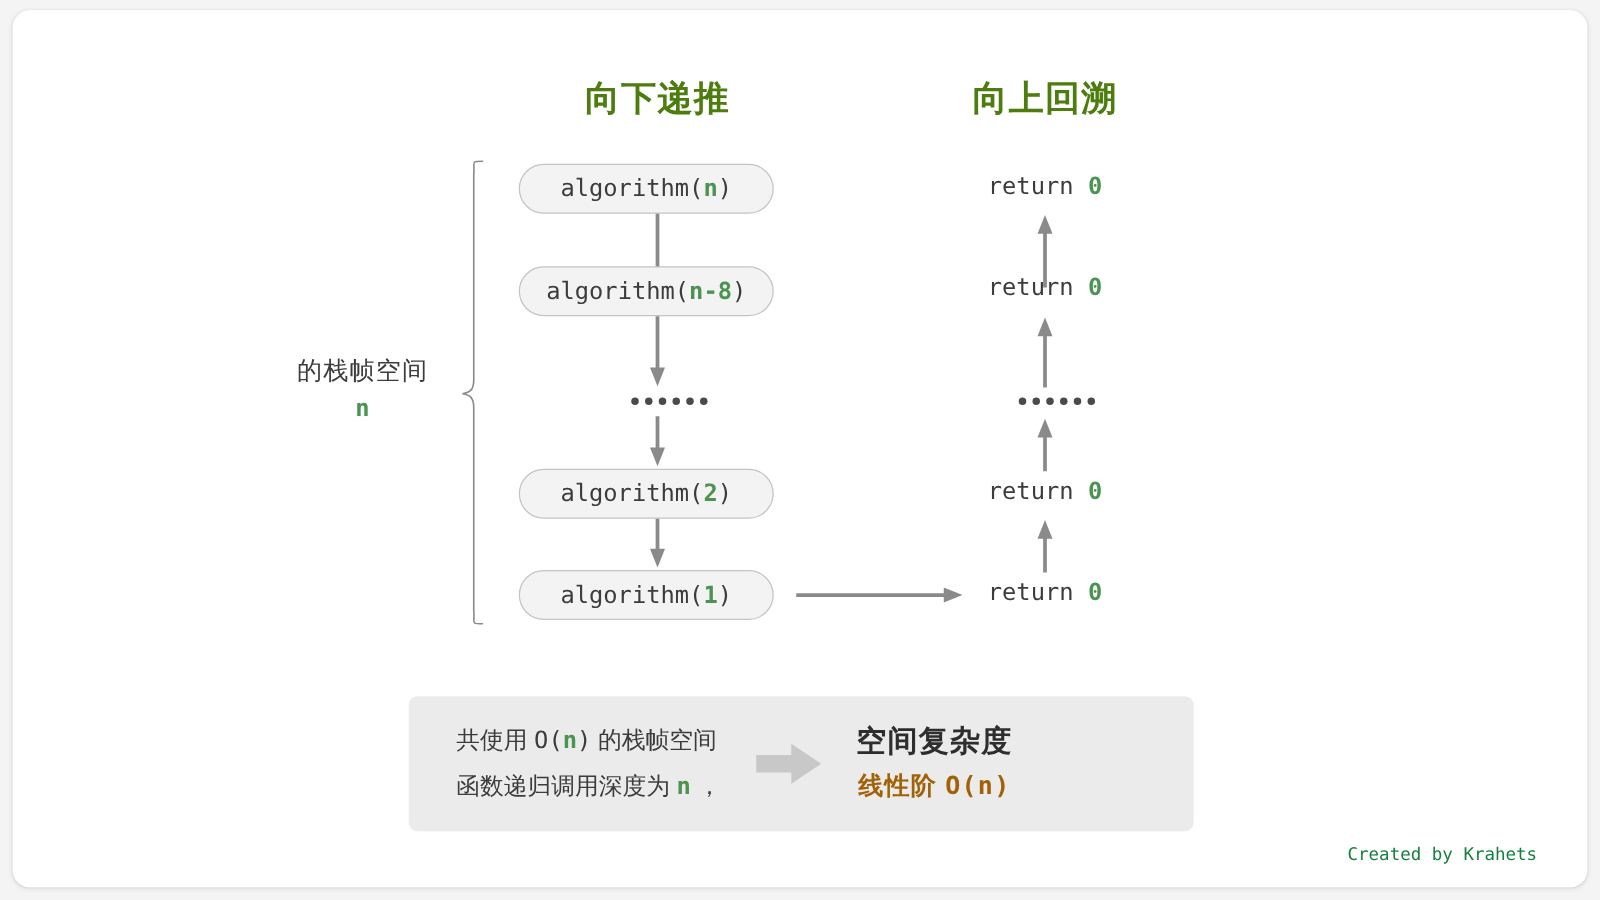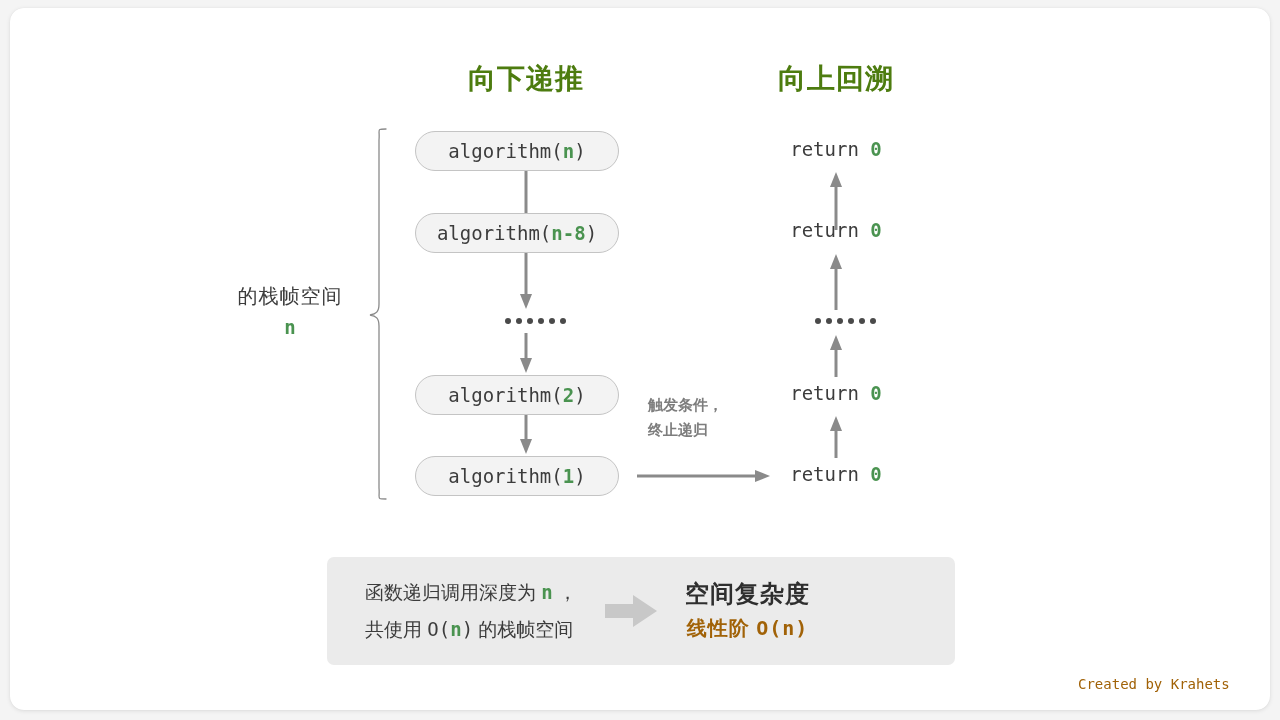--- a/index.html
+++ b/index.html
@@ -170,21 +170,21 @@
     letter-spacing: 1px;
   }
   .summary .right .l2 .mono {
     font-family: "DejaVu Sans Mono", "Liberation Mono", monospace;
   }
 
   
   .credit {
     font-family: "DejaVu Sans Mono", "Liberation Mono", monospace;
     font-size: 14px;
-    color: #a16207;
+    color: #15803d;
     white-space: nowrap;
   }
 </style>
 </head>
 <body>
 
 <div class="card"></div>
 
 <div class="stage">
 
@@ -251,24 +251,20 @@
     <span>algorithm(</span>
       <span class="arg">1</span>
       <span>)</span>
   </div>
 
   <svg class="abs arrow-svg" style="left:637px; top:468px;" width="136" height="16">
     <line x1="0" y1="8" x2="120" y2="8" stroke="#8a8a8a" stroke-width="3"></line>
     <path d="M 133 8 L 118 2 L 118 14 Z" fill="#8a8a8a"></path>
   </svg>
 
-  <div class="abs anno" style="left:648px; top:392px;">
-    <div>触发条件，</div>
-    <div>终止递归</div>
-  </div>
 
   <div class="abs ret" style="left:756px; top:138px;">
     <span>return</span>
     <span class="val">0</span>
   </div>
 
   <svg class="abs arrow-svg" style="left:829px; top:170px;" width="14" height="60">
     <line x1="7" y1="60" x2="7" y2="16" stroke="#8a8a8a" stroke-width="3"></line>
     <path d="M 7 2 L 1 17 L 13 17 Z" fill="#8a8a8a"></path>
   </svg>
@@ -308,22 +304,22 @@
   </svg>
 
   <div class="abs ret" style="left:756px; top:463px;">
     <span>return</span>
     <span class="val">0</span>
   </div>
 
   <div class="abs summary" style="left:327px; top:557px;">
 
     <div class="left">
+      <div><span>共使用 </span><span class="mono">O(</span><span class="g">n</span><span class="mono">)</span><span> 的栈帧空间</span></div>
       <div><span>函数递归调用深度为 </span><span class="g">n</span><span> ，</span></div>
-      <div><span>共使用 </span><span class="mono">O(</span><span class="g">n</span><span class="mono">)</span><span> 的栈帧空间</span></div>
     </div>
 
     <div class="mid">
       <svg width="56" height="34" viewBox="0 0 56 34">
         <path d="M 2 10 L 30 10 L 30 1 L 54 17 L 30 33 L 30 24 L 2 24 Z" fill="#c8c8c8"></path>
       </svg>
     </div>
 
     <div class="right">
       <span class="l1">空间复杂度</span>

